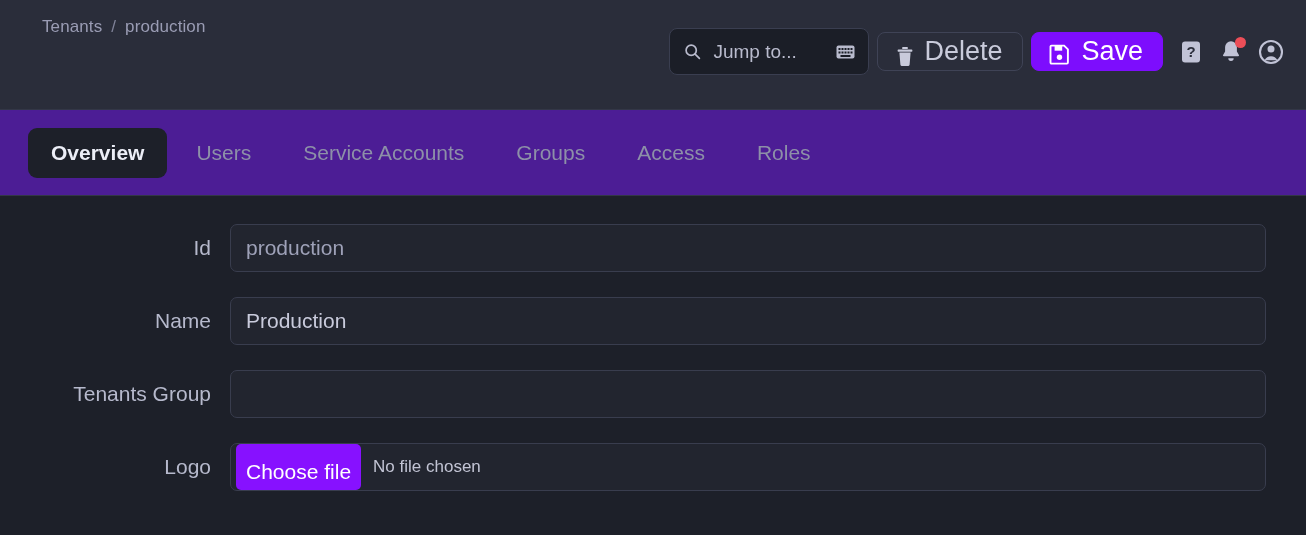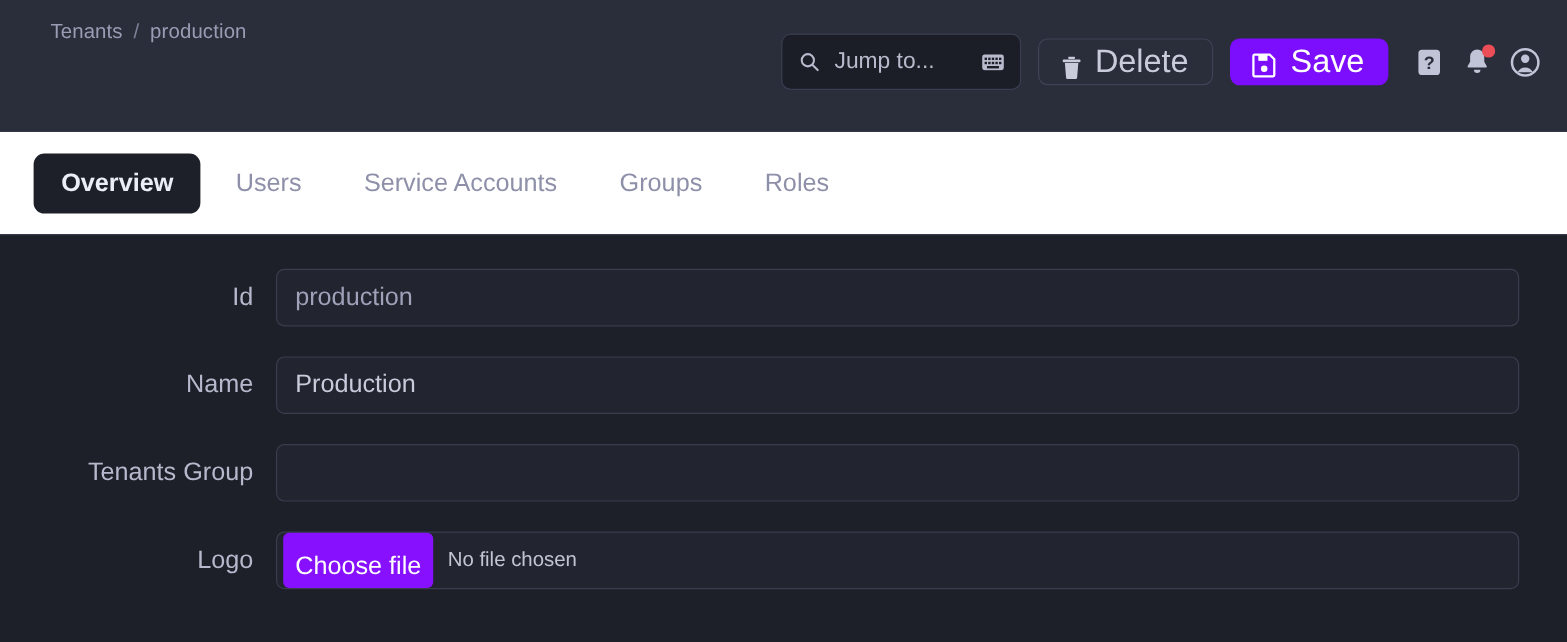--- a/index.html
+++ b/index.html
@@ -50,21 +50,21 @@
     letter-spacing: .2px;
     line-height: 32px;
   }
 
   .header-actions {
     position: absolute;
     right: 22px;
     top: 28px;
     display: flex;
     align-items: center;
-    gap: 14px;
+    gap: 8px;
   }
 
   
   .jump-box {
     width: 200px;
     height: 47px;
     background: #1b1e27;
     border: 1px solid #3a3e50;
     border-radius: 8px;
     display: flex;
@@ -116,21 +116,21 @@
     position: absolute;
     top: -2px; right: -2px;
     width: 11px; height: 11px;
     border-radius: 50%;
     background: #ec4e58;
   }
 
   
   .tabbar {
     height: 86px;
-    background: #ffffff;
+    background: #4c1d95;
     border-bottom: 1px solid #333747;
     display: flex;
     align-items: center;
     padding: 0 28px;
     gap: 6px;
   }
   .tab {
     font-size: 21px;
     color: #8d90a8;
     padding: 13px 23px;
@@ -304,20 +304,21 @@
 
     </div>
   </div>
 </div>
 
 <div class="tabbar">
   <div class="tab active">Overview</div>
   <div class="tab">Users</div>
   <div class="tab">Service Accounts</div>
   <div class="tab">Groups</div>
+  <div class="tab">Access</div>
   <div class="tab">Roles</div>
 </div>
 
 <div class="form-area">
 
   <div class="form-row">
     <div class="form-label">Id</div>
     <div class="field-wrap">
       <div class="field readonly">production</div>
     </div>

